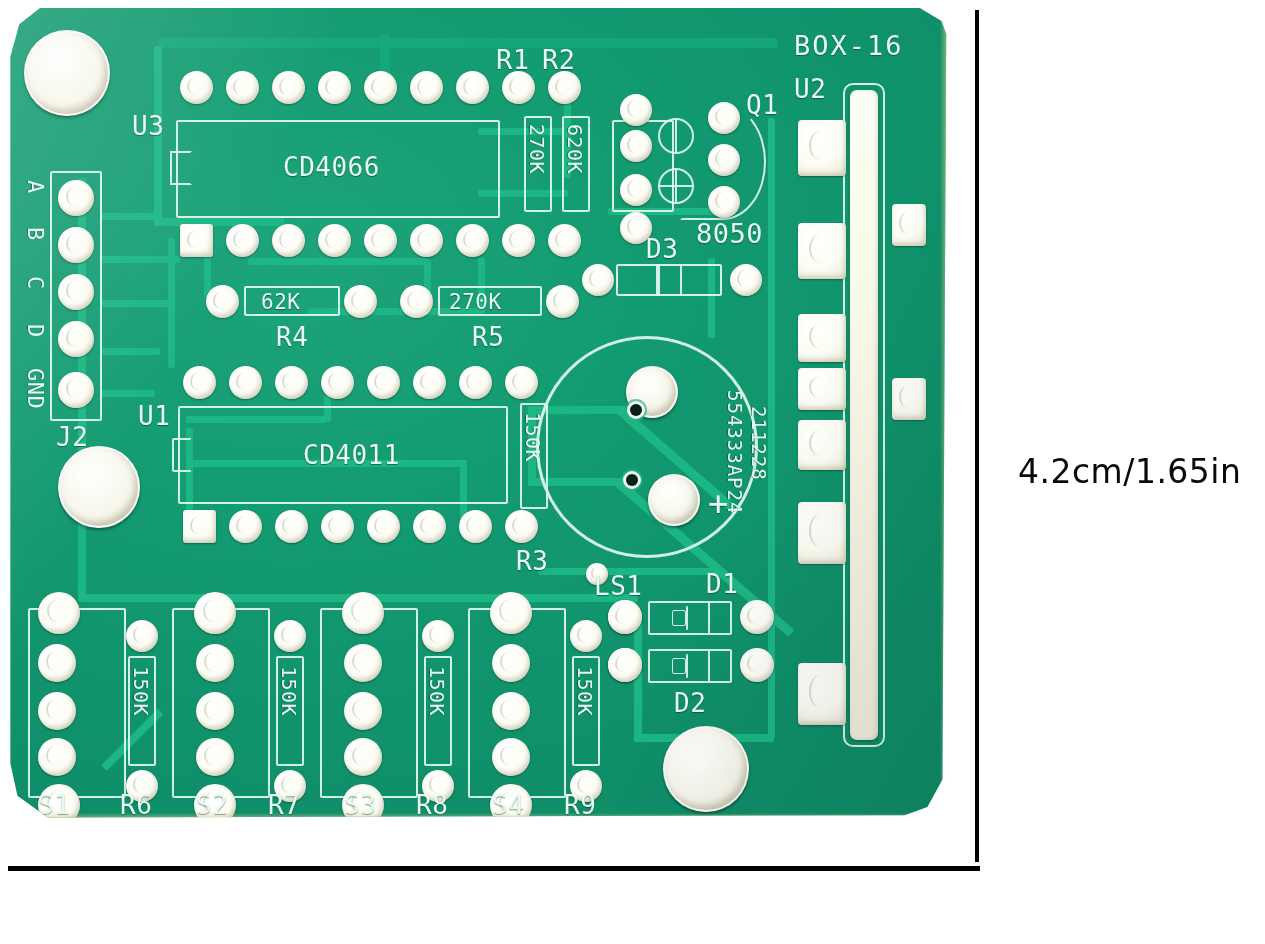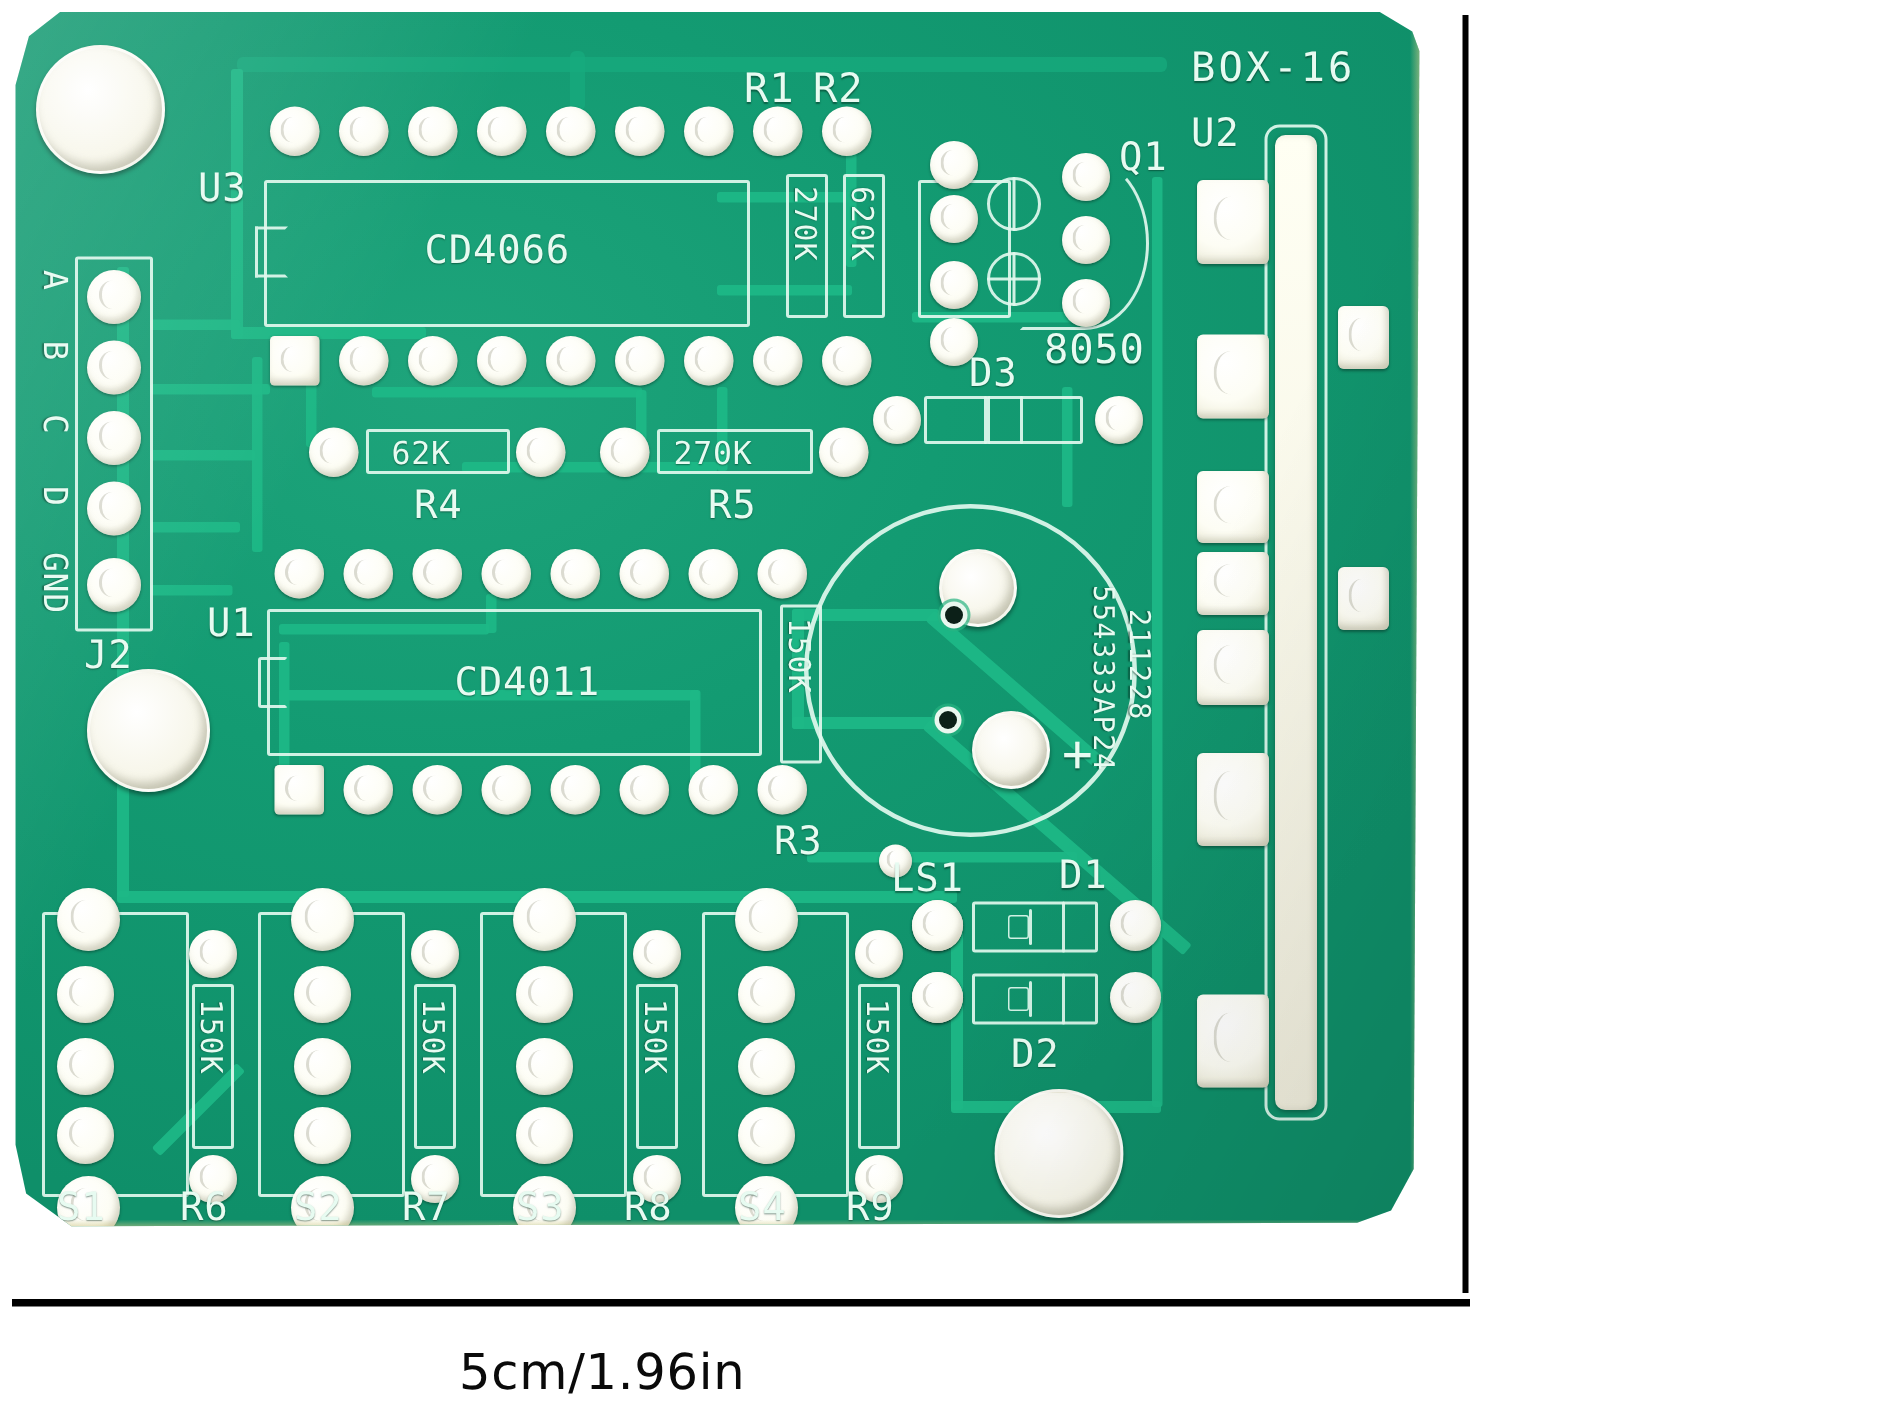--- a/index.html
+++ b/index.html
@@ -350,17 +350,17 @@
 
     <div class="pad" style="left:600px;top:592px;width:34px;height:34px;"></div>
     <div class="pad" style="left:600px;top:640px;width:34px;height:34px;"></div>
 
     <div class="sheen"></div>
     <div class="edge-right"></div>
     <div class="edge-bottom"></div>
   </div>
 
   <div class="rule-v" style="left:975px;top:10px;height:852px;"></div>
+  <div class="dim-label" style="left:1018px;top:452px;">4.2cm/1.65in</div>
 
   <div class="rule-h" style="left:8px;top:866px;width:972px;"></div>
-  <div class="dim-label" style="left:306px;top:895px;">5cm/1.96in</div>
 
 </div>
 
 </body></html>

